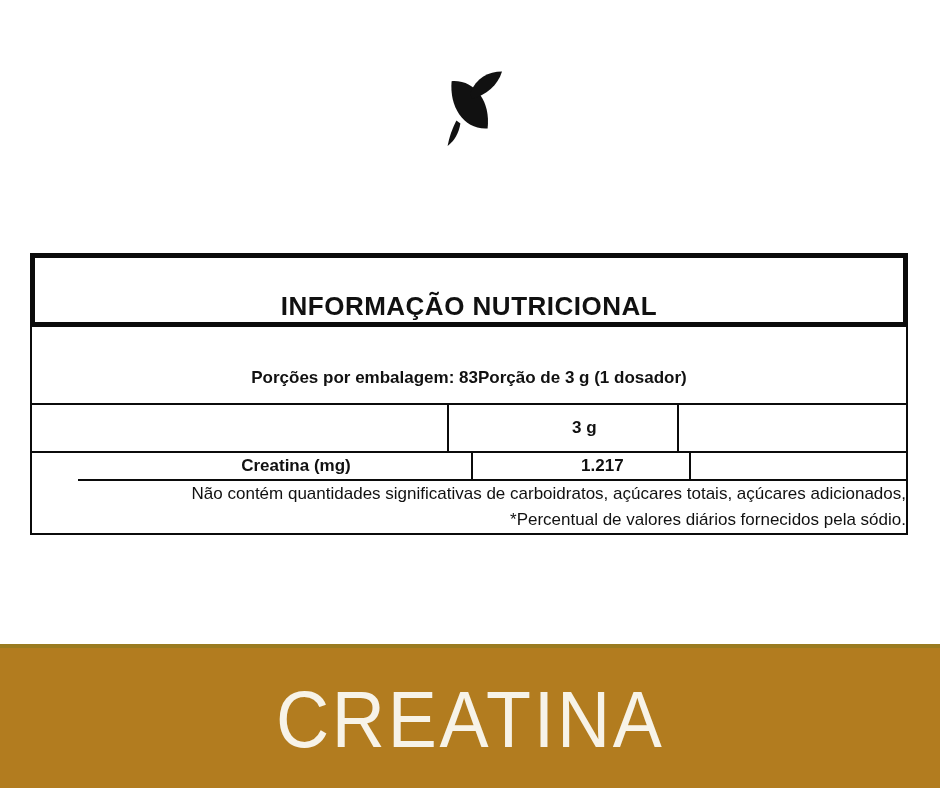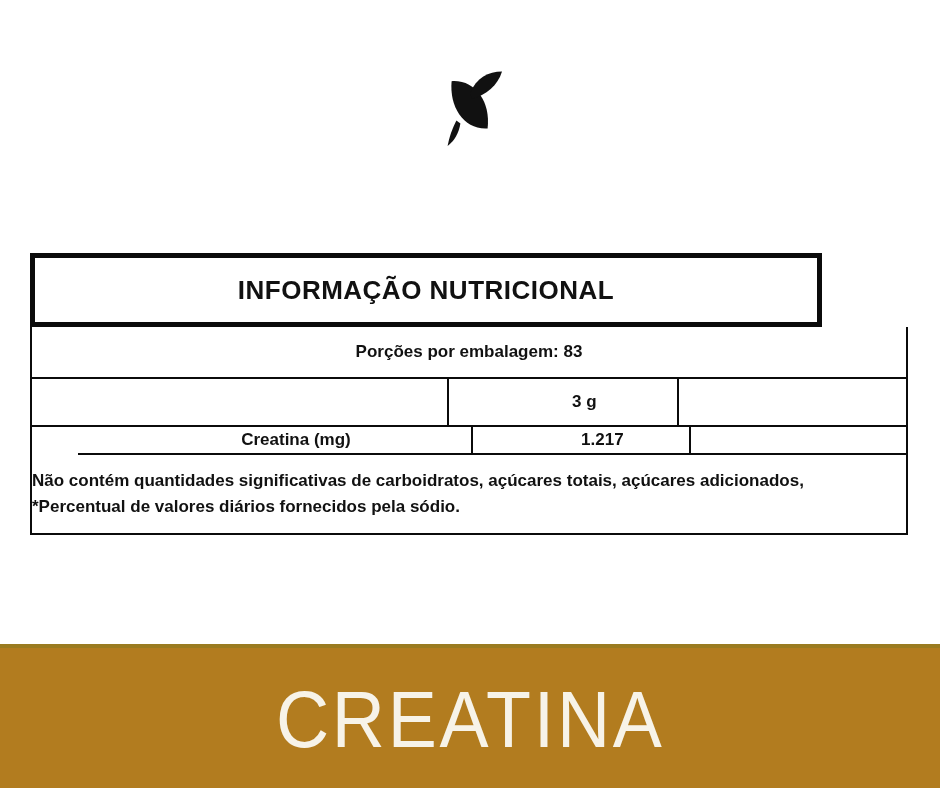--- a/index.html
+++ b/index.html
@@ -22,26 +22,26 @@
     width: 82px;
     height: 80px;
   }
   .logo svg { width: 100%; height: 100%; display: block; }
 
   
   .title-box {
     position: absolute;
     left: 30px;
     top: 253px;
-    width: 792px;
+    width: 878px;
     height: 74px;
     box-sizing: border-box;
     border: 5px solid #0b0b0b;
     display: flex;
-    align-items: center;
+    align-items: flex-end;
     justify-content: center;
     font-size: 26px;
     font-weight: 800;
     letter-spacing: 0.5px;
   }
 
   
   .ntable {
     position: absolute;
     left: 30px;
@@ -58,20 +58,21 @@
     height: 52px;
     box-sizing: border-box;
     border-bottom: 2px solid #0b0b0b;
     display: flex;
     flex-direction: row;
     align-items: center;
     justify-content: center;
     font-size: 17px;
     font-weight: 700;
     line-height: 24px;
+    margin-top: 26px;
   }
   .grid-row {
     display: grid;
     grid-template-columns: 47.7% 26.3% 26%;
     box-sizing: border-box;
     border-bottom: 2px solid #0b0b0b;
   }
   .grid-row.head { height: 48px; }
   .grid-row.body-row { height: 28px; margin-left: 46px; }
   .cell {
@@ -81,24 +82,24 @@
     font-size: 17px;
     font-weight: 700;
     box-sizing: border-box;
     padding-left: 43px;
   }
   .cell.c1, .cell.c2 { border-right: 2px solid #0b0b0b; }
   .footnote {
     flex: 1;
     display: flex;
     flex-direction: column;
-    align-items: flex-start;
+    align-items: flex-end;
     justify-content: center;
     font-size: 17px;
-    font-weight: 700;
+    font-weight: 400;
     line-height: 26px;
     text-align: center;
   }
 
   
   .banner {
     position: absolute;
     left: 0;
     top: 644px;
     width: 940px;
@@ -133,20 +134,21 @@
   </div>
 
   <div class="title-box">
     <span>INFORMAÇÃO NUTRICIONAL</span>
   </div>
 
   <div class="ntable">
 
     <div class="servings">
       <div>Porções por embalagem: 83</div>
+      <div>Porção de 3 g (1 dosador)</div>
     </div>
 
     <div class="grid-row head">
       <div class="cell c1"></div>
       <div class="cell c2">3 g</div>
     </div>
 
     <div class="grid-row body-row">
       <div class="cell c1">Creatina (mg)</div>
       <div class="cell c2">1.217</div>

